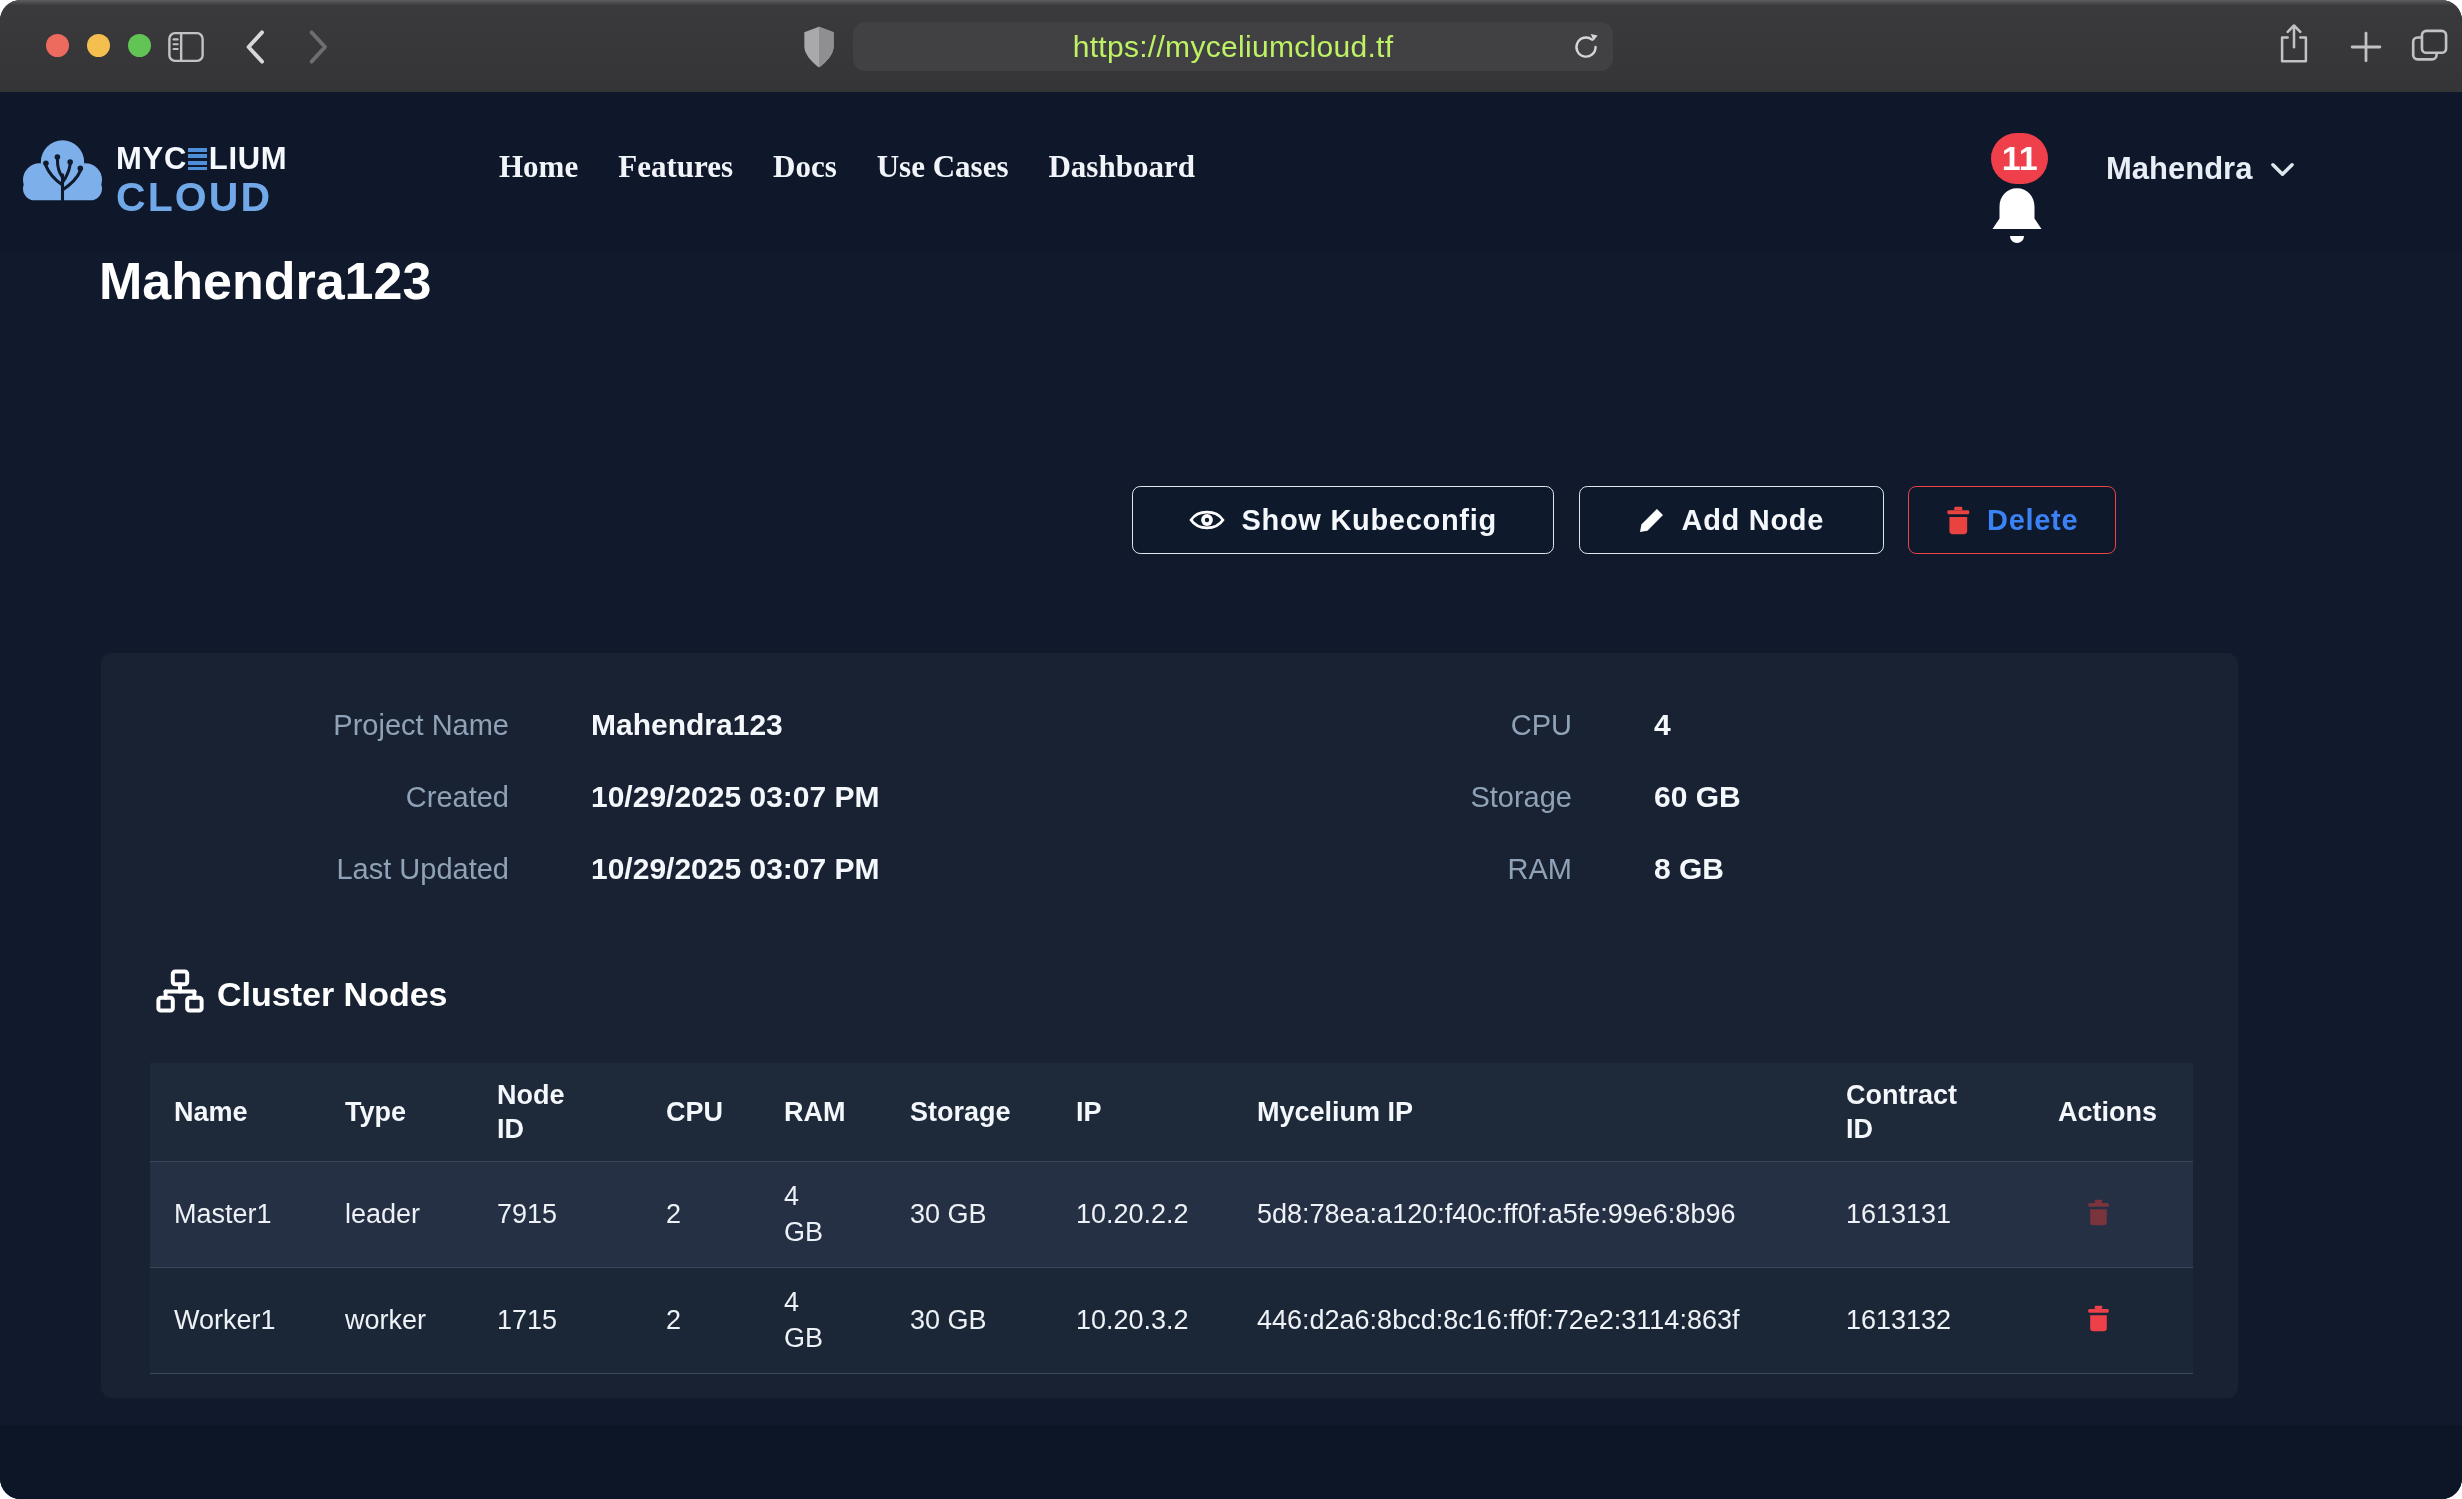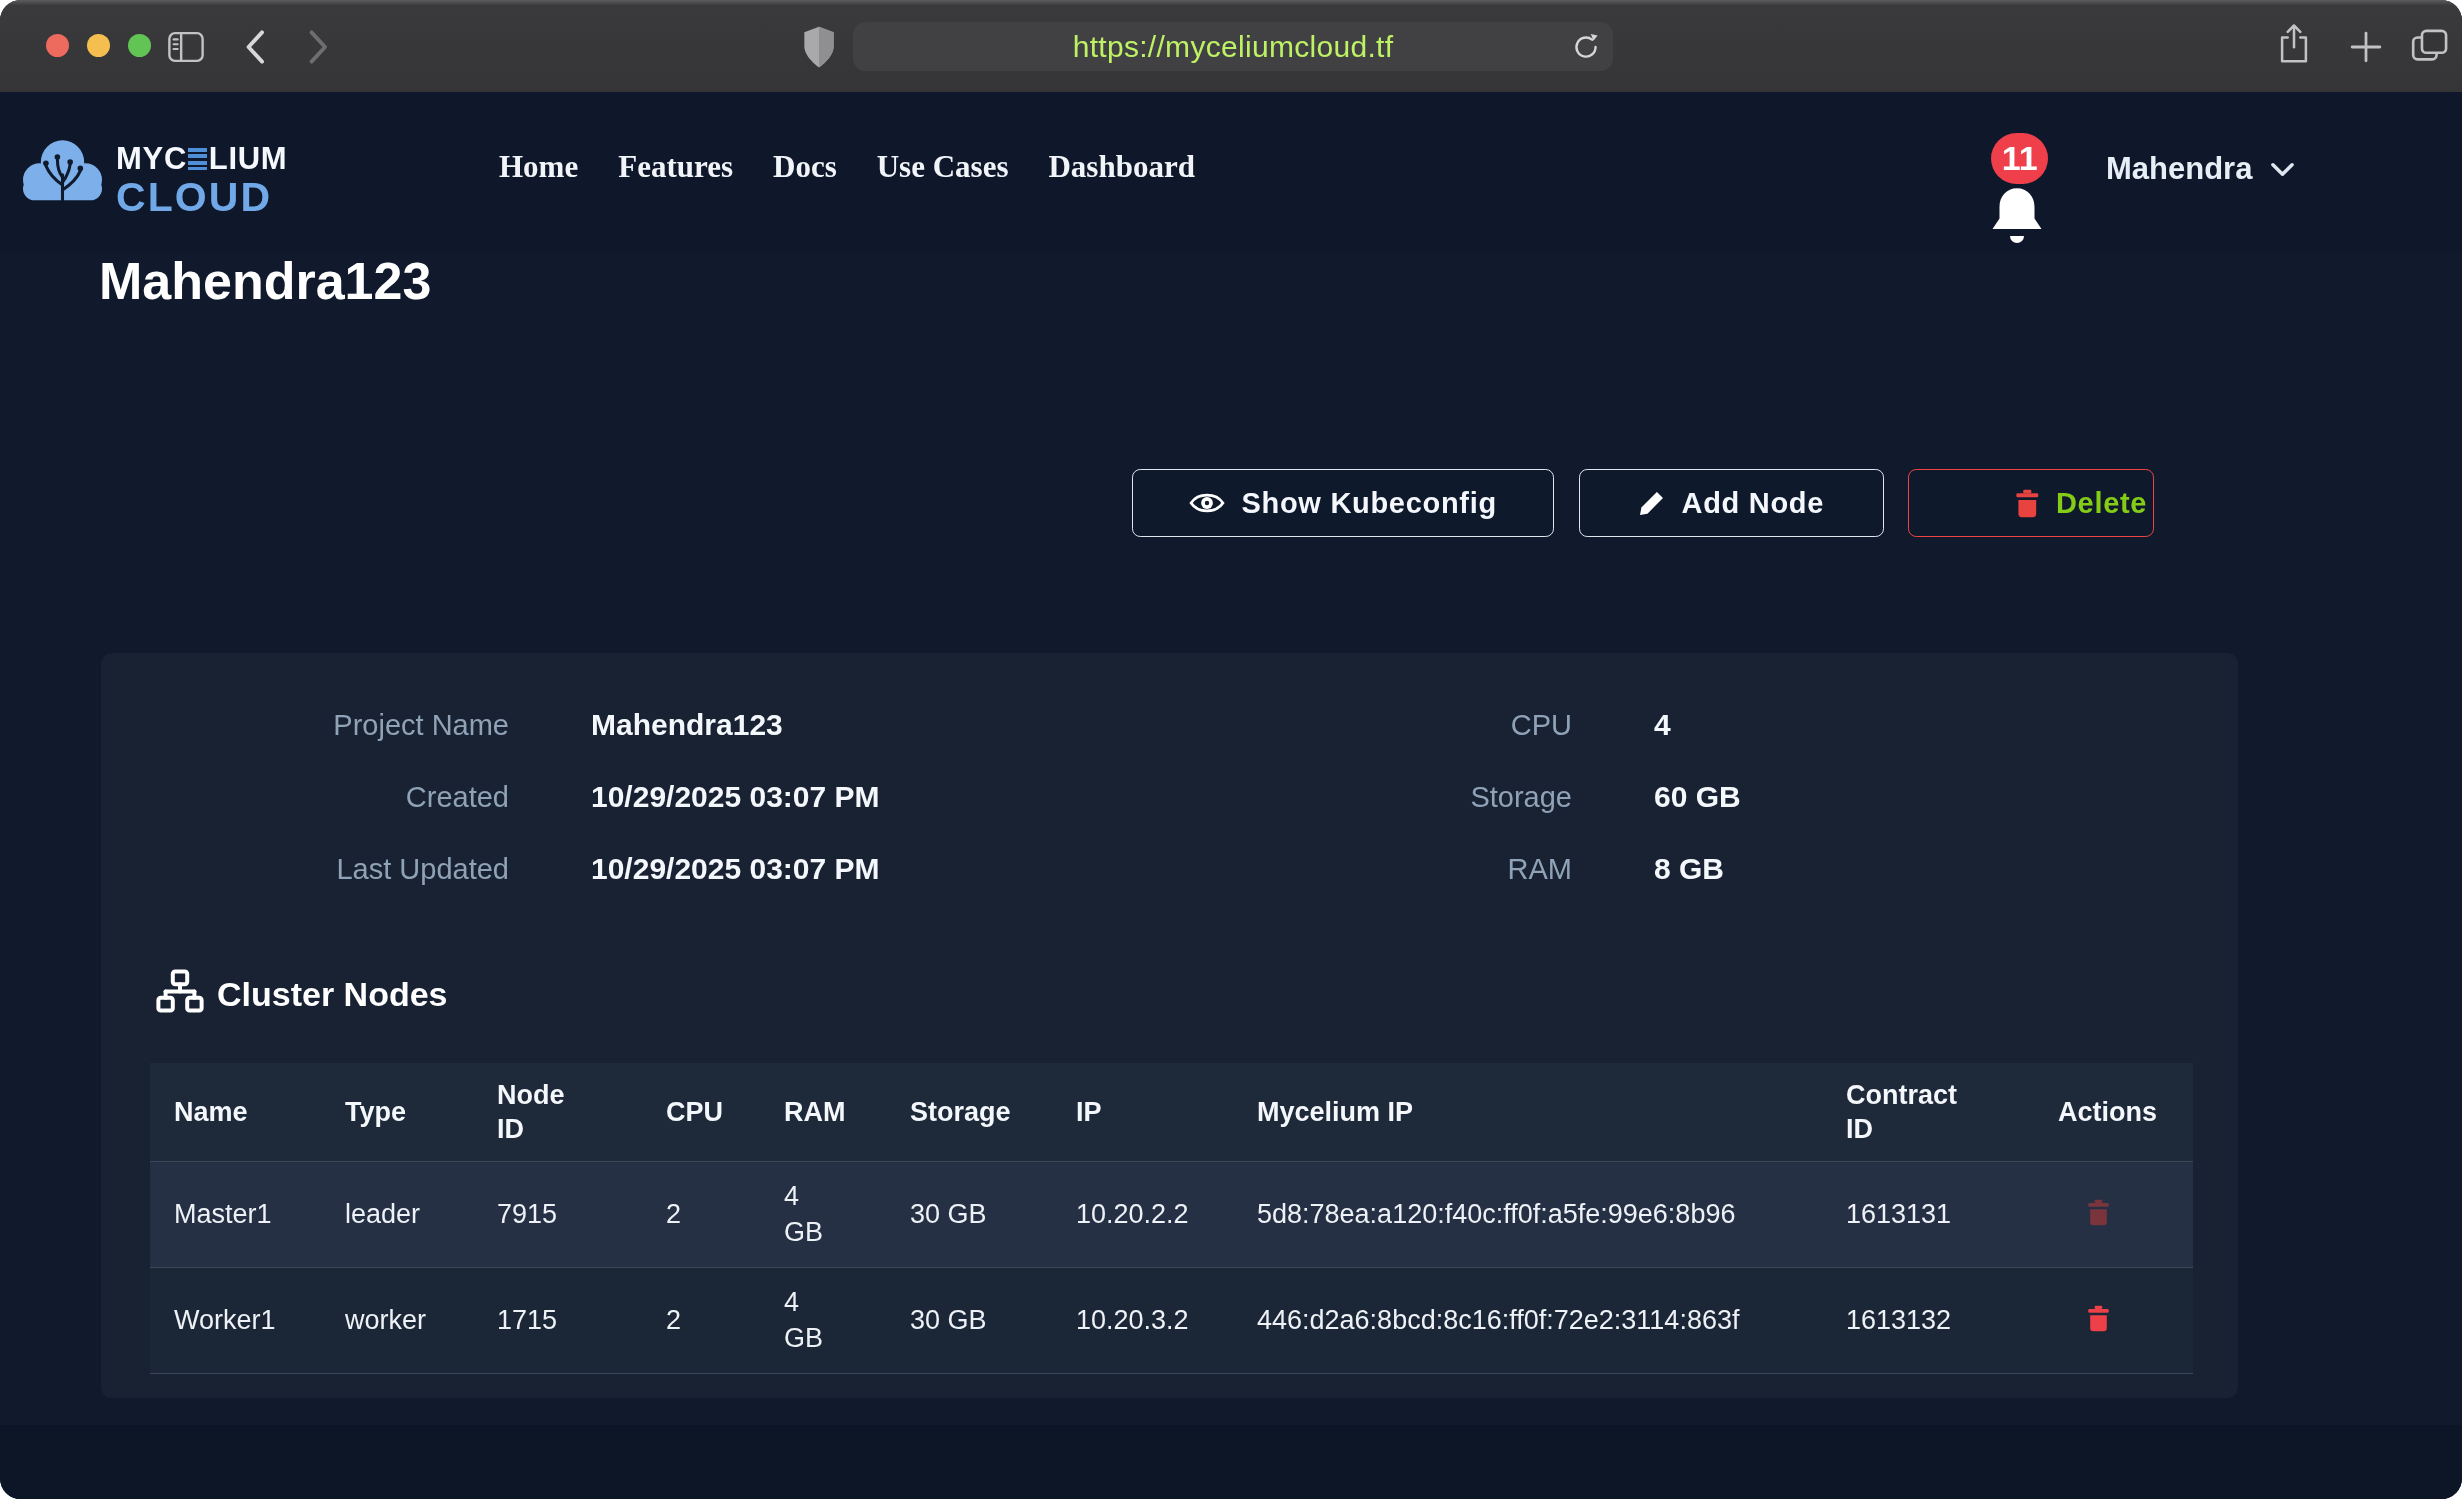--- a/index.html
+++ b/index.html
@@ -34,27 +34,27 @@
     background:#ef3f4a;color:#fff;font-size:34px;font-weight:700;
     display:flex;align-items:center;justify-content:center;}
   .userwrap{position:absolute;left:2106px;top:59px;display:flex;align-items:center;gap:19px;cursor:pointer;}
   .username{font-size:31px;font-weight:600;color:#e8eef6;}
 
   
   .page-title{position:absolute;left:99px;top:216px;z-index:1;
     font-size:52px;font-weight:700;color:#ffffff;}
   .subtitle{position:absolute;left:99px;top:306px;font-size:31px;color:#e4ebf4;}
 
-  .btnrow{position:absolute;left:1132px;top:469px;display:flex;gap:24.6px;}
+  .btnrow{position:absolute;left:1132px;top:486px;display:flex;gap:24.6px;}
   .btn{height:68px;border-radius:8.2px;border:1.4px solid #dfe6ee;background:rgba(16,26,44,0.4);
     display:flex;align-items:center;justify-content:center;gap:16.4px;
     font-size:29px;font-weight:700;color:#f4f7fb;letter-spacing:0.7px;cursor:pointer;box-sizing:border-box;}
   .btn-kube{width:422px;}
   .btn-add{width:305px;}
-  .btn-danger{width:246px;border-color:#ef4444;color:#84cc16;justify-content:flex-end;}
+  .btn-danger{width:208px;border-color:#ef4444;color:#3b82f6;}
 
   
   .card{position:absolute;left:101px;top:653px;width:2137px;height:745px;border-radius:11px;
     background:#182232;}
   .plabel{position:absolute;font-size:29px;color:#90a2b8;text-align:right;width:304px;line-height:38px;}
   .pvalue{position:absolute;font-size:30px;font-weight:600;color:#f4f7fb;line-height:38px;}
   .plabel.r{width:205px;}
 
   .sec-head{position:absolute;left:116px;top:321px;font-size:34px;font-weight:700;color:#ffffff;line-height:41px;}
 

